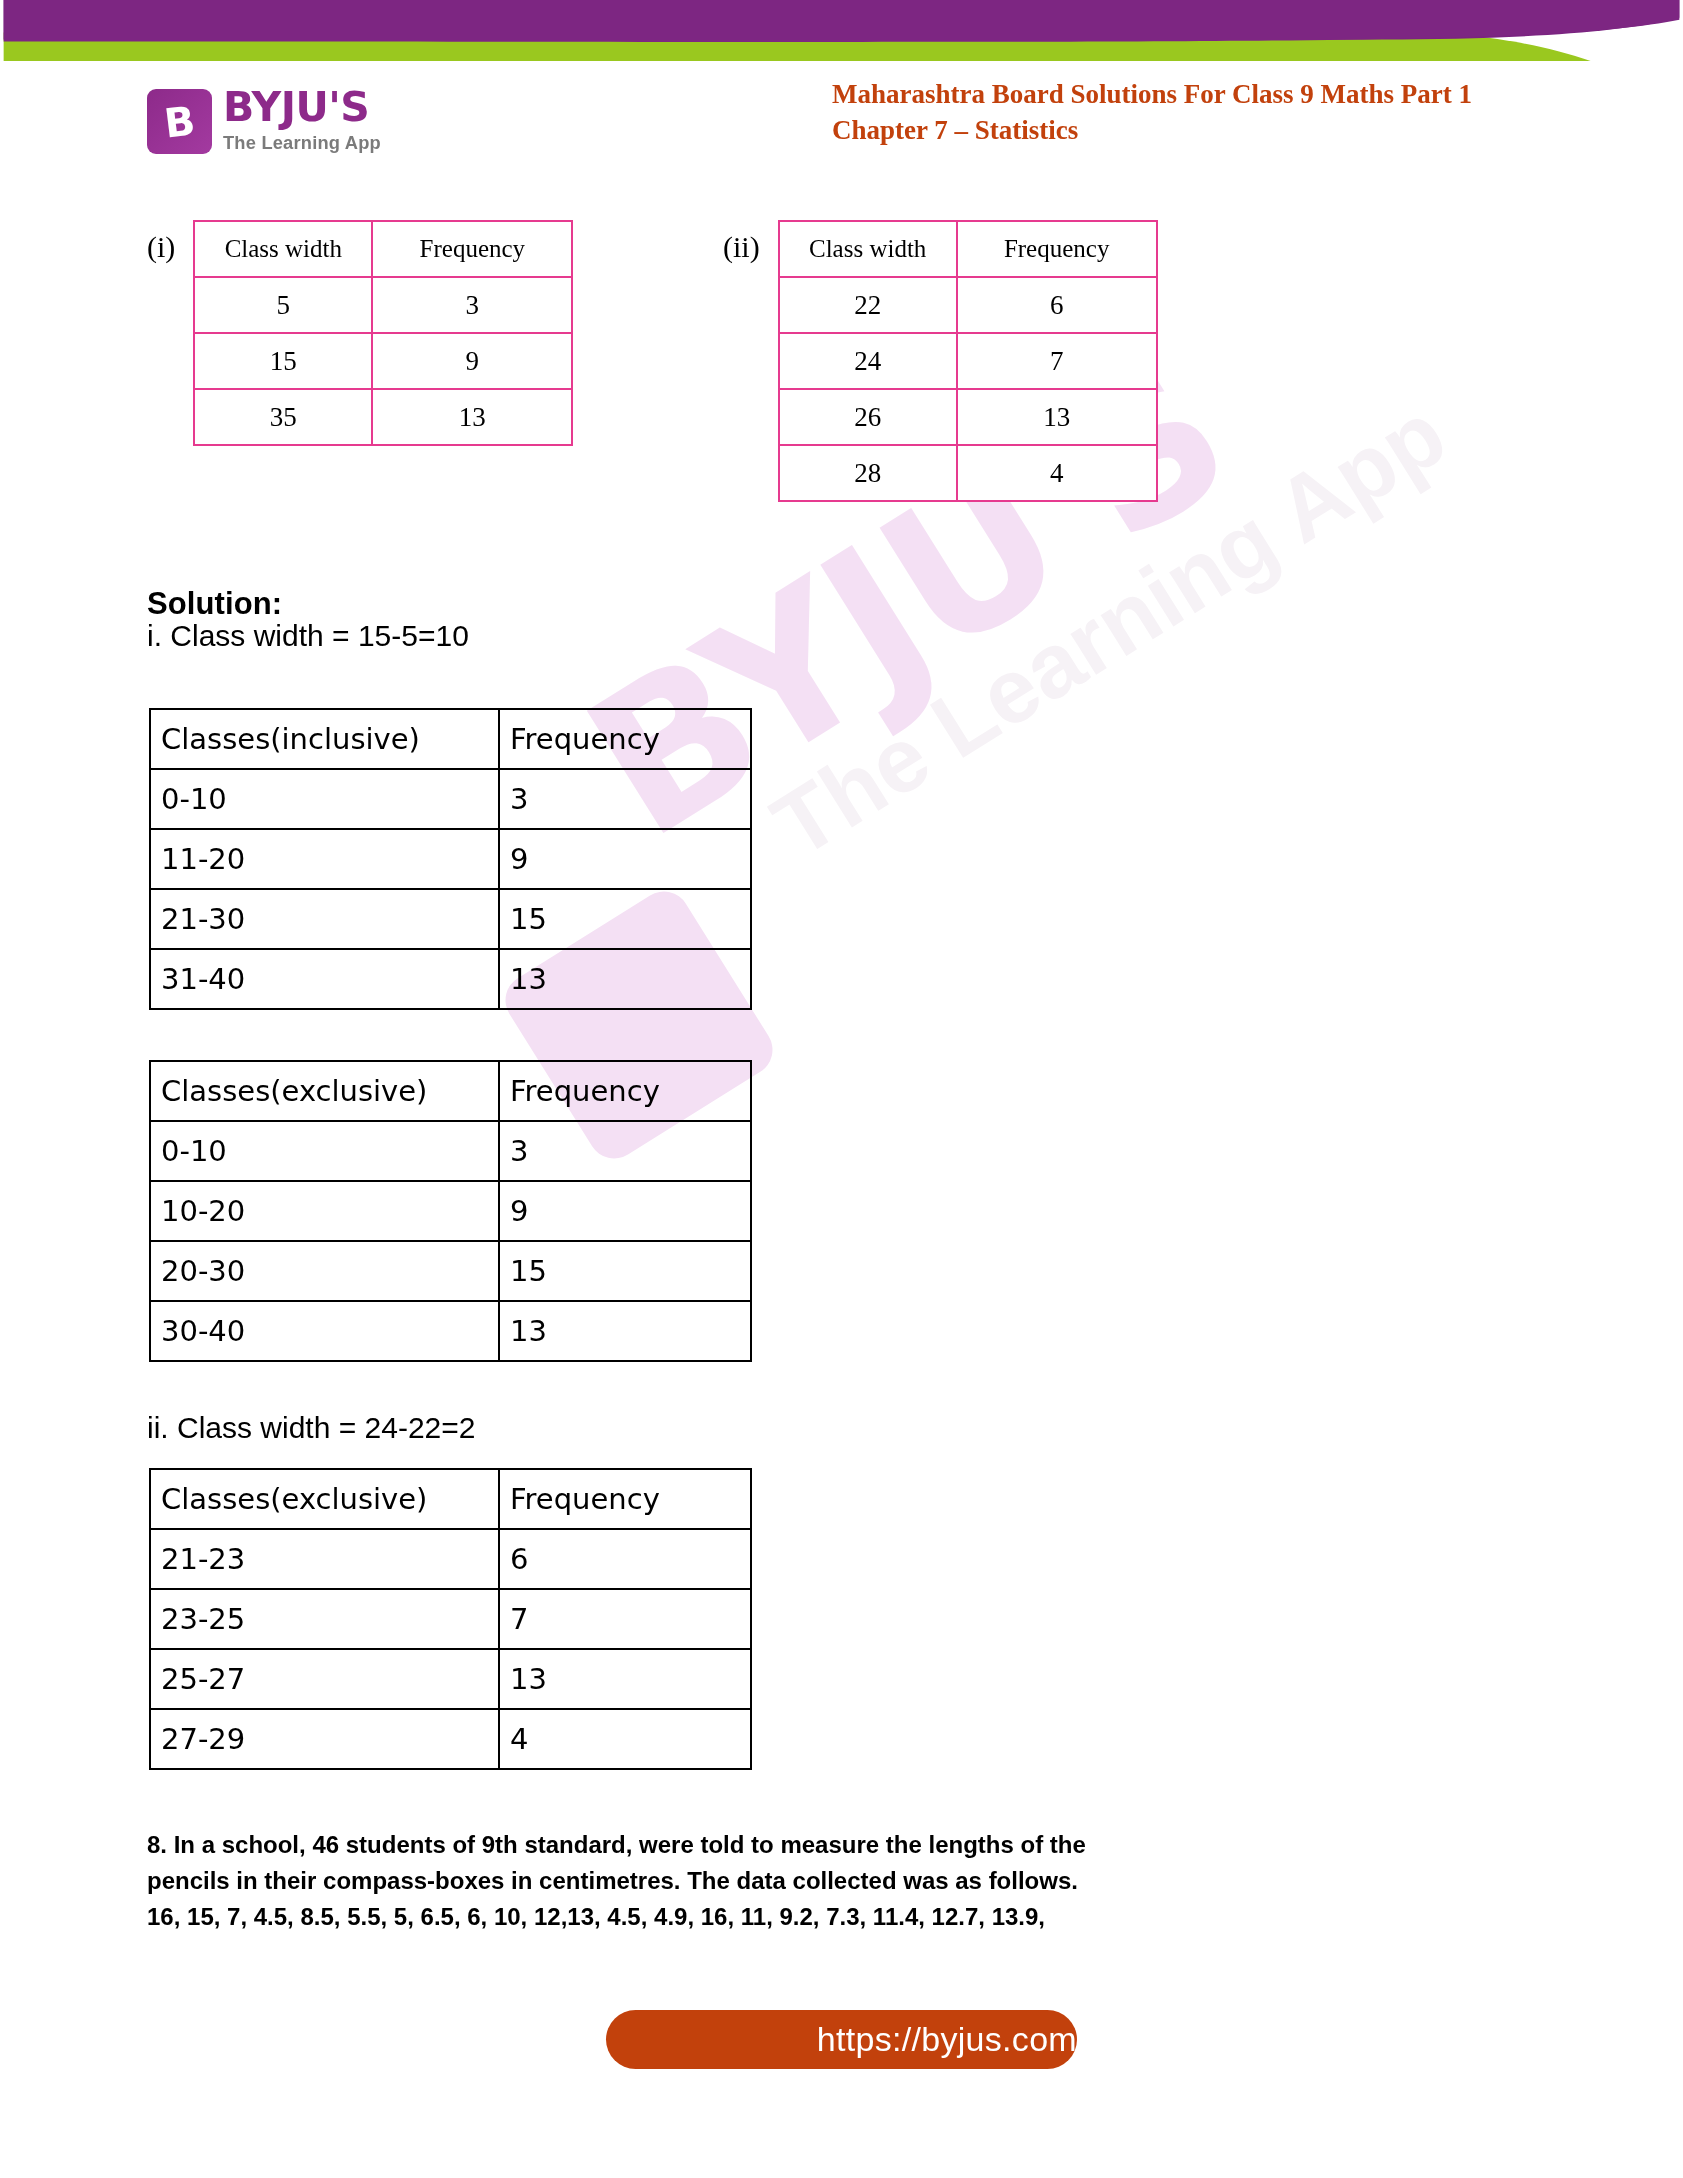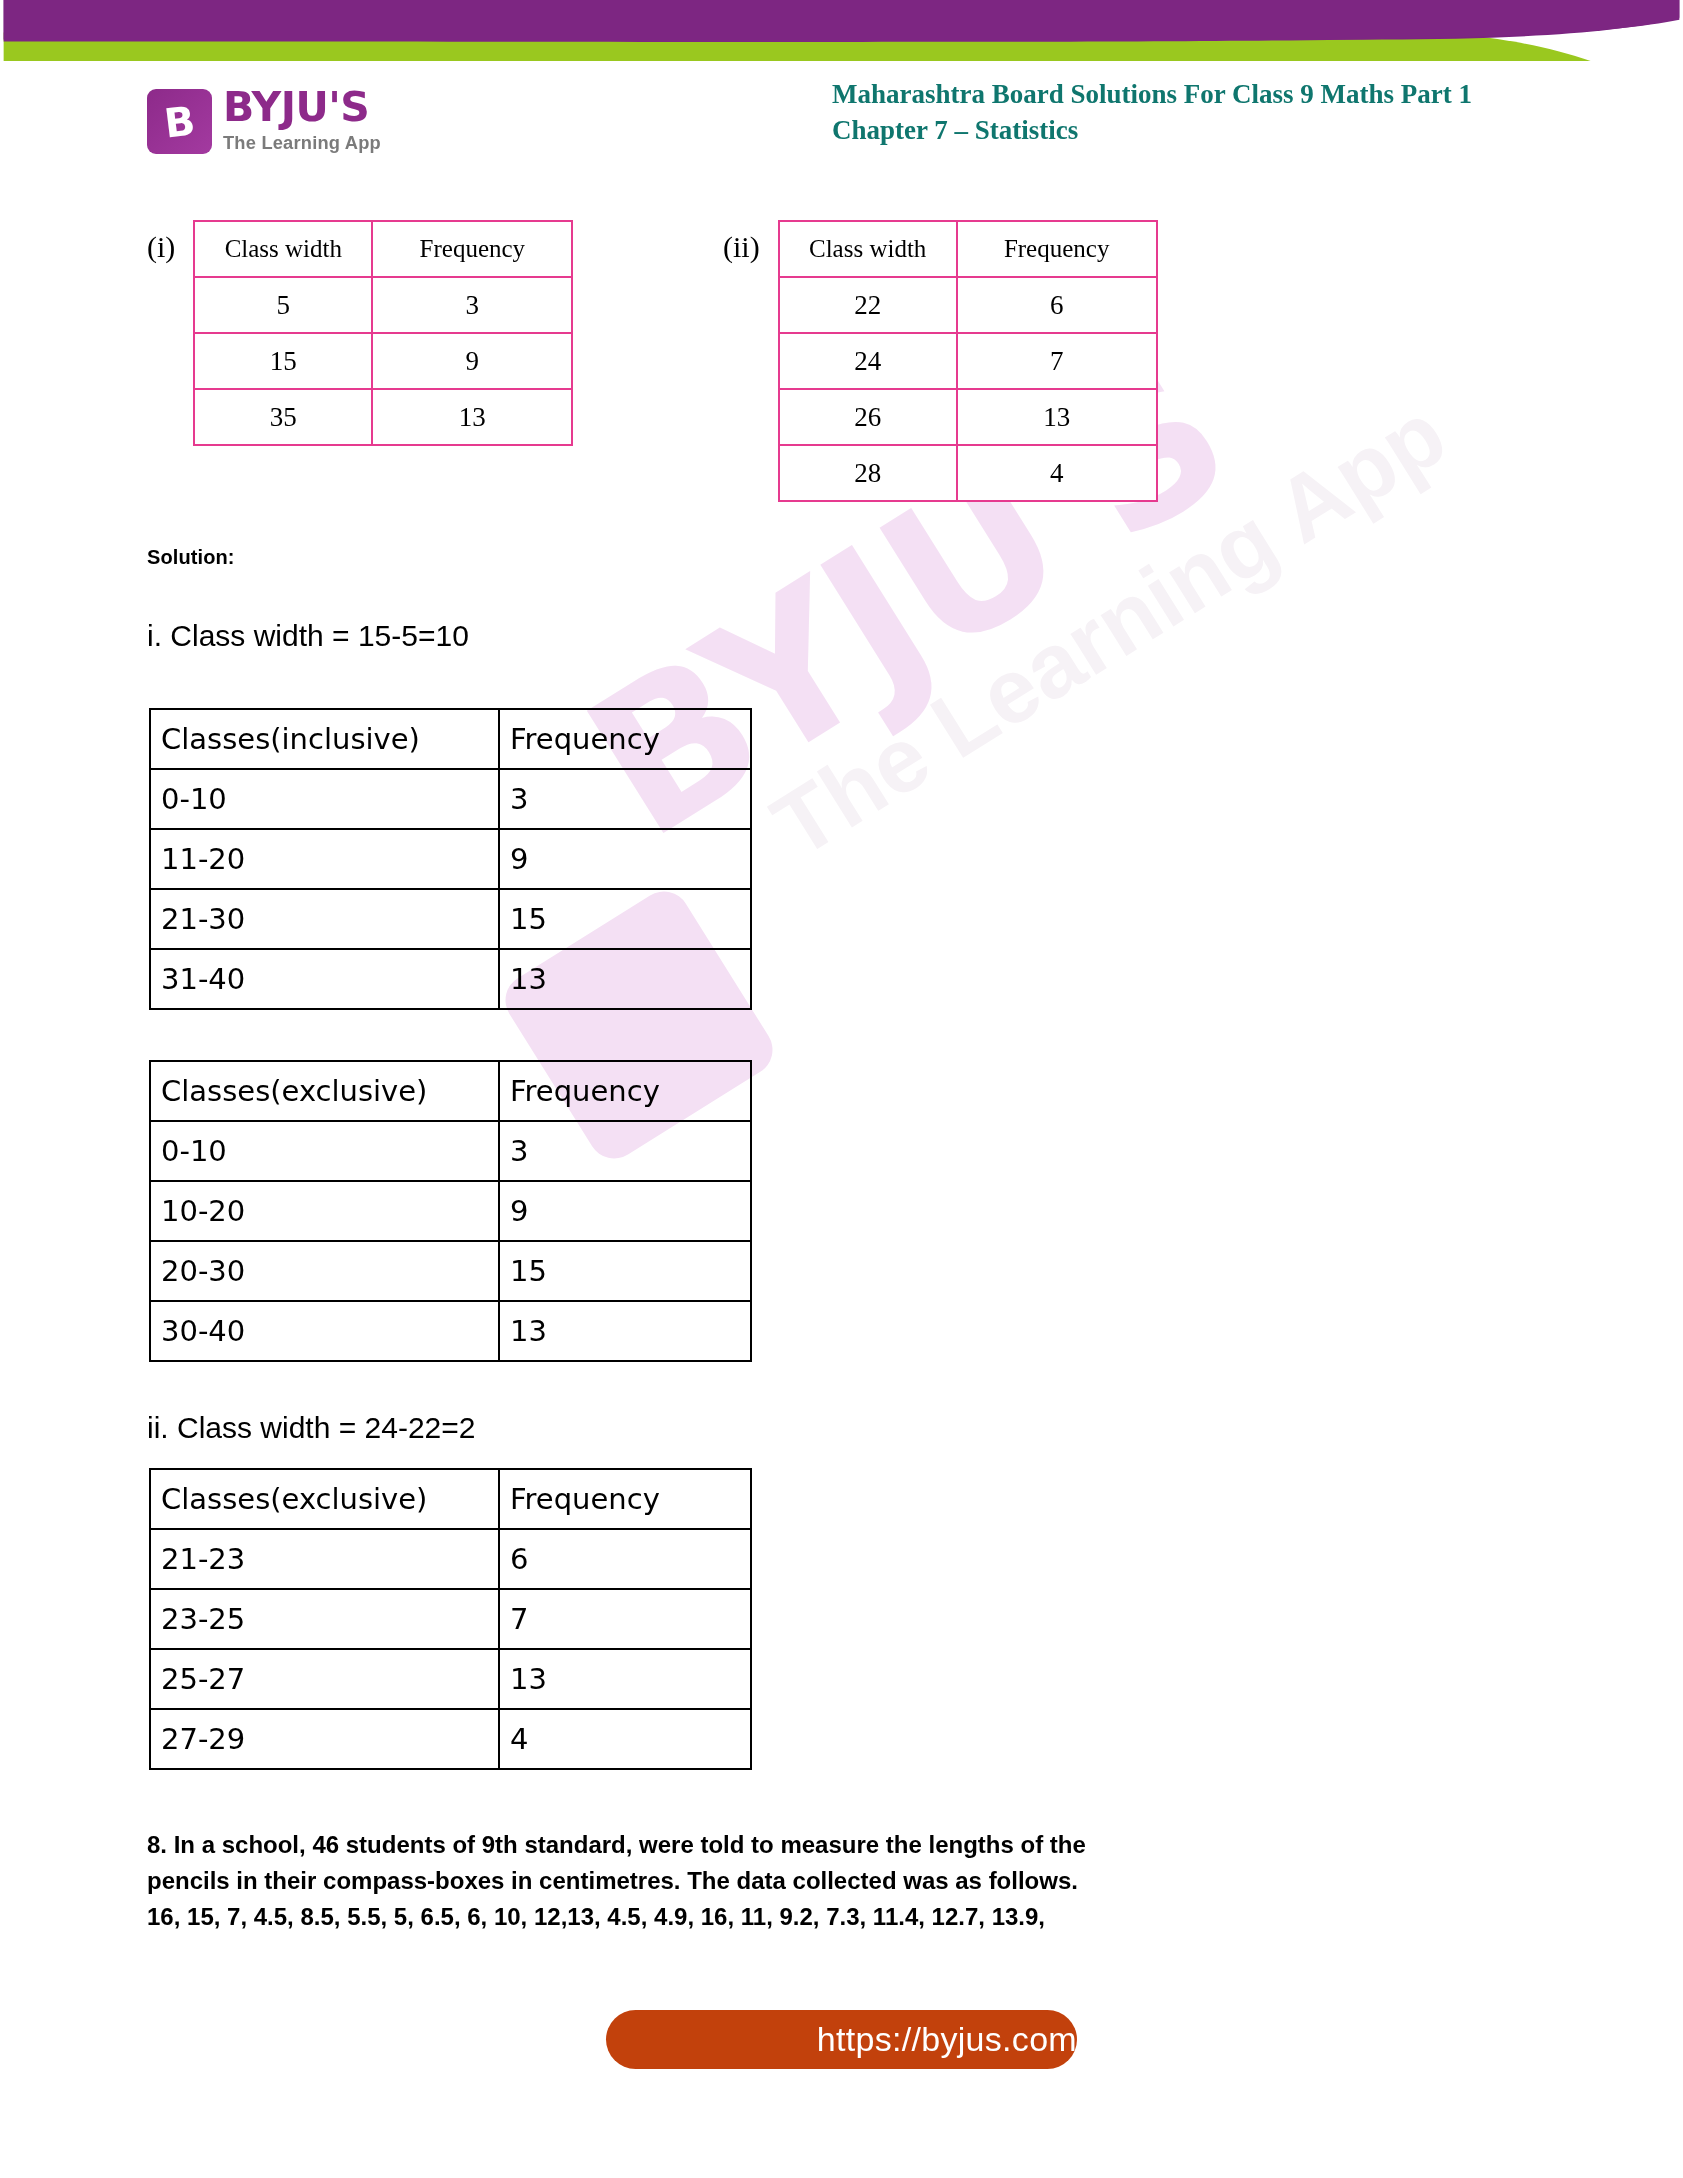--- a/index.html
+++ b/index.html
@@ -86,21 +86,21 @@
   
   .page-title {
     position: absolute;
     left: 832px;
     top: 77px;
     width: 752px;
     font-family: "Liberation Serif", serif;
     font-weight: bold;
     font-size: 27px;
     line-height: 1.32;
-    color: #0f766e;
+    color: #c2410c;
   }
 
   
   .watermark {
     position: absolute;
     left: 594px;
     top: 594px;
     width: 891px;
     height: 752px;
     pointer-events: none;
@@ -181,24 +181,24 @@
     border-radius: 12px;
   }
   table.src-table td { font-size: 27px; }
   .src-table .col-a { width: 176px; }
   .src-table .col-b { width: 198px; }
 
   
   .solution-head {
     position: absolute;
     left: 147px;
-    top: 546px;
-    font-family: "Liberation Sans", sans-serif;
-    font-weight: bold;
-    font-size: 20px;
+    top: 586px;
+    font-family: "Liberation Sans", sans-serif;
+    font-weight: bold;
+    font-size: 31px;
     letter-spacing: 0.1px;
   }
   .sol-line-i {
     position: absolute;
     left: 147px;
     top: 619px;
     font-family: "Liberation Sans", sans-serif;
     font-size: 30px;
   }
   .sol-line-ii {

